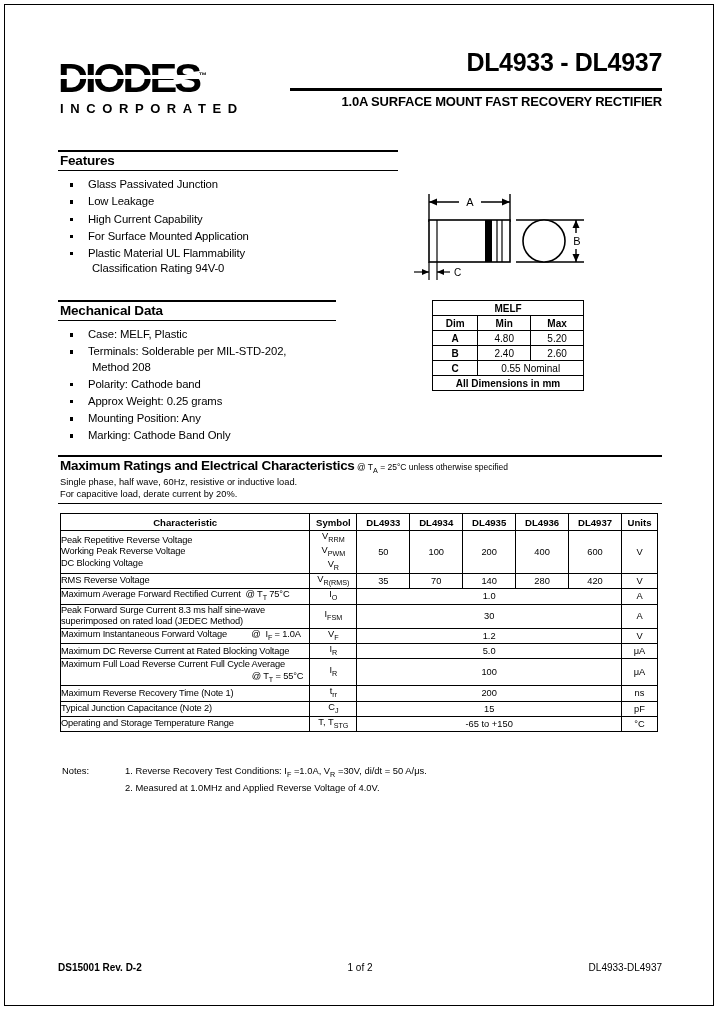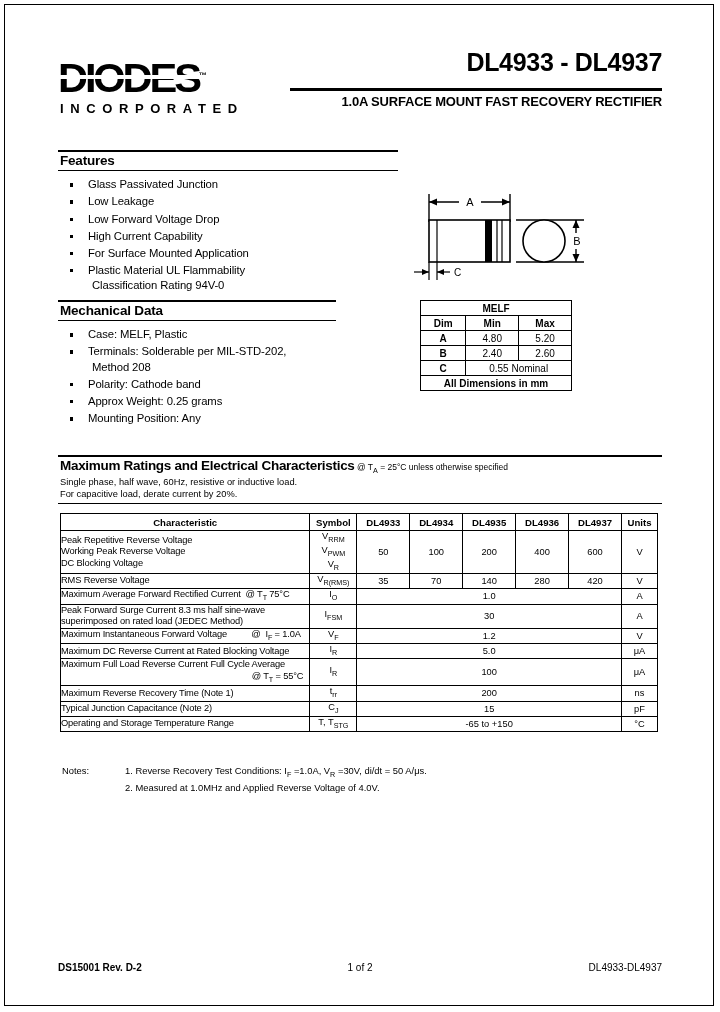--- a/index.html
+++ b/index.html
@@ -53,21 +53,21 @@
     position:relative;padding-left:30px;font-size:11.3px;line-height:15.6px;
     margin-bottom:1.5px;letter-spacing:-0.1px;
   }
   ul.blist li:before{
     content:"";position:absolute;left:12px;top:6px;width:3.2px;height:3.2px;background:#000;
   }
   ul.blist li .cont{display:block;padding-left:4px;}
 
   
   .melf{
-    position:absolute;left:420px;top:300px;width:152px;
+    position:absolute;left:432px;top:300px;width:152px;
     border:1.6px solid #000;border-collapse:collapse;font-size:10px;
   }
   .melf td{border:1px solid #000;text-align:center;padding:1.5px 0;font-weight:bold;}
   .melf .hdr{font-weight:bold;}
   .melf .num{font-weight:normal;}
 
   
   .pkg{position:absolute;left:404px;top:180px;width:200px;height:104px;}
 
   
@@ -122,37 +122,37 @@
     <div class="subtitle">1.0A SURFACE MOUNT FAST RECOVERY RECTIFIER</div>
   </div>
 
   <div class="sec" style="left:58px;top:150px;width:340px;">
     <div class="sec-rule-top"></div>
     <div class="sec-title">Features</div>
     <div class="sec-rule-bot"></div>
     <ul class="blist">
       <li><span>Glass Passivated Junction</span></li>
       <li><span>Low Leakage</span></li>
-      <li><span>Low Forward Voltage Drop</span></li>
       <li><span>High Current Capability</span></li>
       <li><span>For Surface Mounted Application</span></li>
       <li><span>Plastic Material UL Flammability</span><span class="cont">Classification Rating 94V-0</span></li>
     </ul>
   </div>
 
   <div class="sec" style="left:58px;top:300px;width:278px;">
     <div class="sec-rule-top"></div>
     <div class="sec-title">Mechanical Data</div>
     <div class="sec-rule-bot"></div>
     <ul class="blist">
       <li><span>Case: MELF, Plastic</span></li>
       <li><span>Terminals: Solderable per MIL-STD-202,</span><span class="cont">Method 208</span></li>
       <li><span>Polarity: Cathode band</span></li>
       <li><span>Approx Weight: 0.25 grams</span></li>
       <li><span>Mounting Position: Any</span></li>
+      <li><span>Marking: Cathode Band Only</span></li>
     </ul>
   </div>
 
   <div class="pkg">
     <svg width="200" height="104" viewBox="0 0 200 104">
 
       <line x1="25" y1="14" x2="25" y2="42" stroke="#000" stroke-width="1.4"></line>
       <line x1="106" y1="14" x2="106" y2="42" stroke="#000" stroke-width="1.4"></line>
       <line x1="25" y1="22" x2="106" y2="22" stroke="#000" stroke-width="1.4"></line>
       <polygon points="25,22 33,18.5 33,25.5" fill="#000"></polygon>

